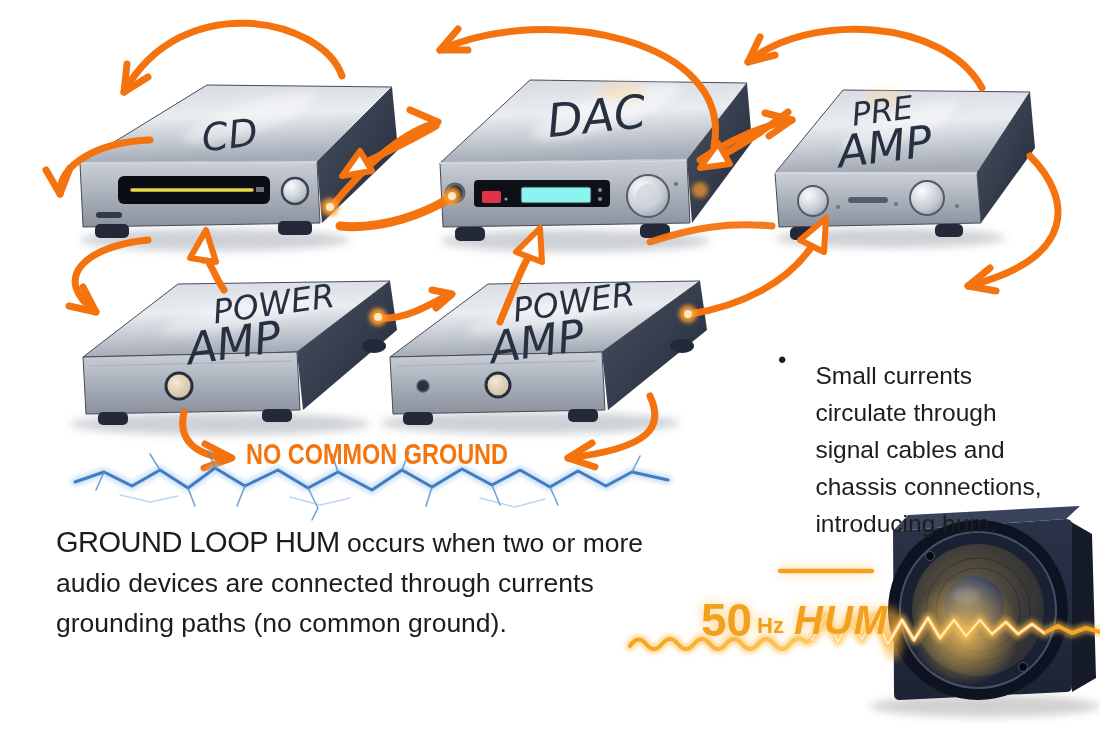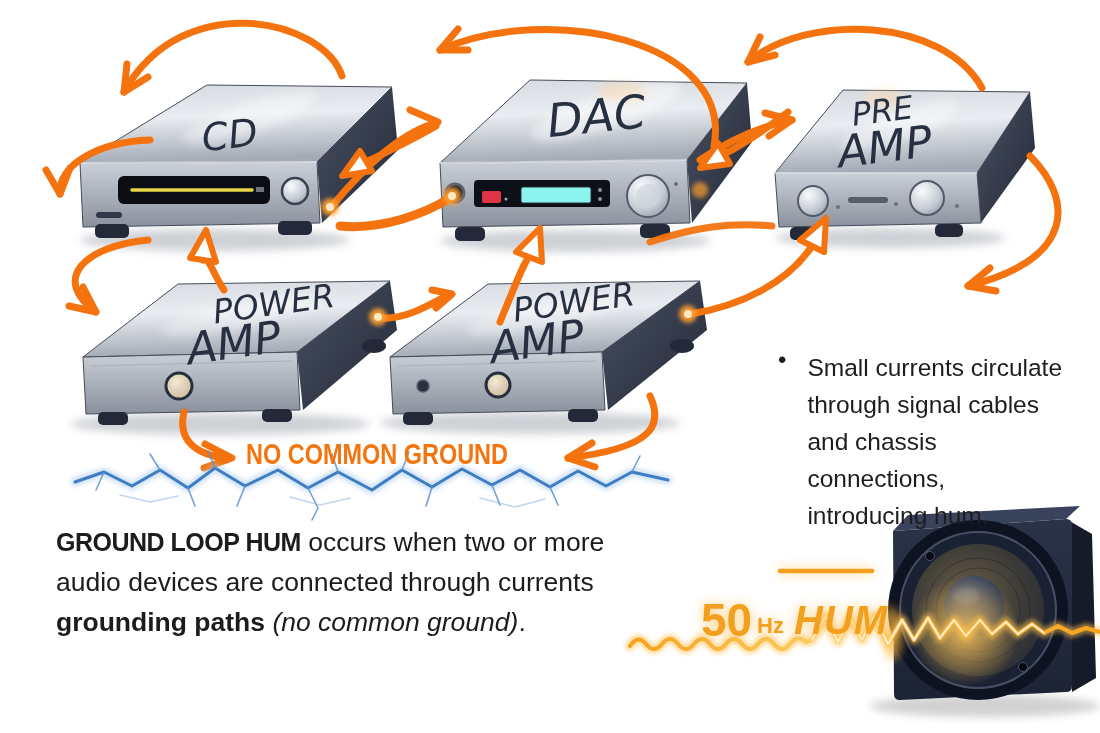--- a/index.html
+++ b/index.html
@@ -15,30 +15,30 @@
   body{margin:0;background:#e9e9e9;font-family:"Liberation Sans",sans-serif;}
   .canvas{
     position:relative;width:1100px;height:733px;background:#ffffff;
     overflow:hidden;
   }
   .canvas svg{position:absolute;left:0;top:0;}
   .explain{
     position:absolute;left:56px;top:522px;width:620px;
     font-size:26.5px;line-height:40px;color:var(--text-dark);
   }
-  .explain .h{font-weight:bold;font-size:25px;letter-spacing:-0.5px;margin-top:28px;}
-  .explain .b{font-weight:bold;}
-  .explain .i{font-style:italic;}
+  .explain .h{font-weight:normal;font-size:29px;letter-spacing:-0.5px;margin-top:28px;}
+  .explain .b{font-weight:normal;}
+  .explain .i{}
   .note{
     position:absolute;left:778px;top:341px;width:300px;
     display:flex;gap:13px;
     font-size:24.5px;line-height:37px;color:#1d1d1d;
   }
   .note .dot{font-size:24px;line-height:37px;flex:0 0 auto;}
-  .note p{margin:8px;width:264px;}
+  .note p{margin:16px;width:264px;}
   .dev-label{
     font-family:"DejaVu Sans",sans-serif;font-style:italic;
     fill:var(--device-label);
   }
   .hum-group text{font-family:"Liberation Sans",sans-serif;fill:var(--hum-gold);}
   .hum-glow{filter:drop-shadow(0 0 6px rgba(255,190,80,.75));}
 </style>
 </head>
 <body>
 

